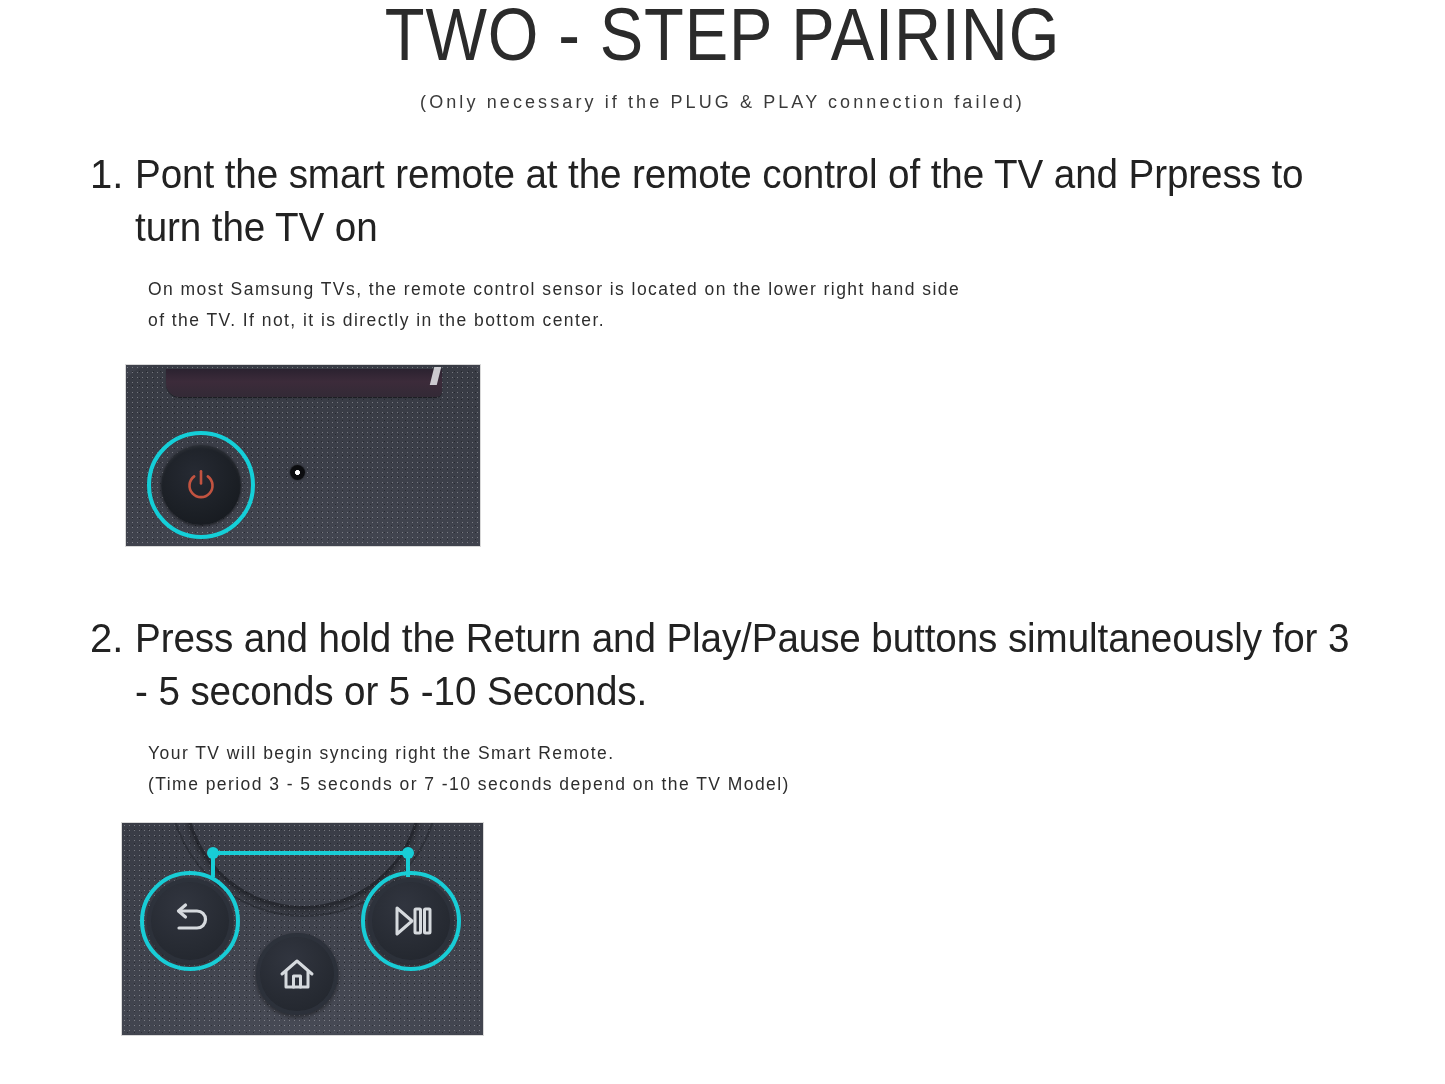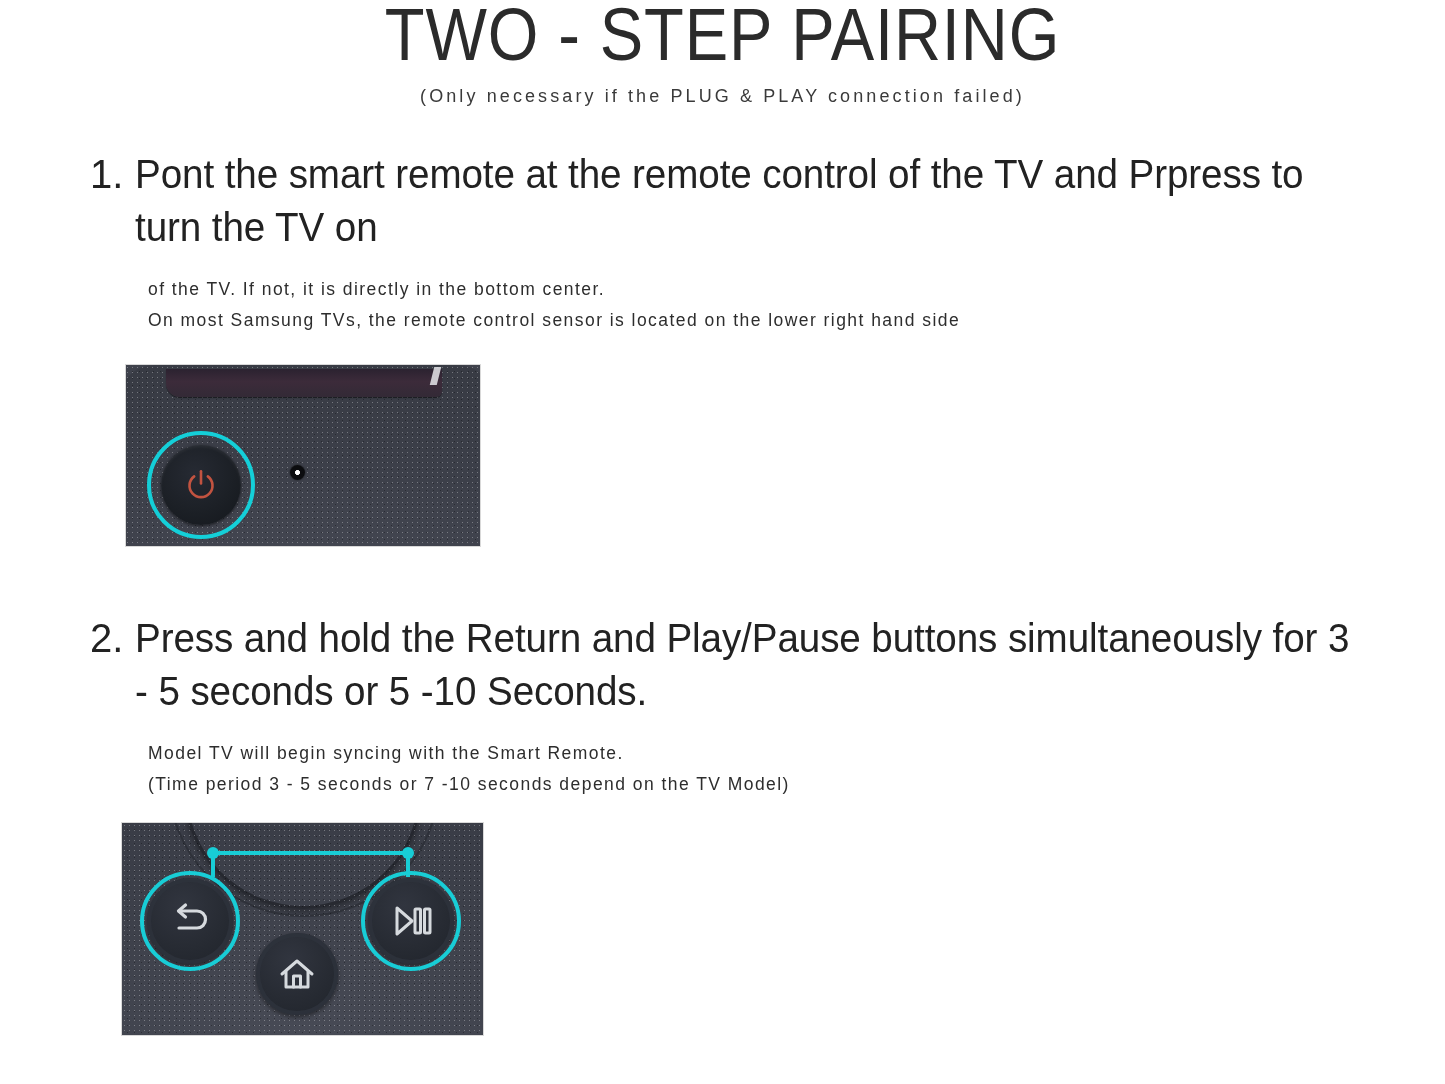--- a/index.html
+++ b/index.html
@@ -30,21 +30,21 @@
     letter-spacing: 1px;
     color: #2b2b2b;
     transform: scaleX(0.88);
     transform-origin: center top;
     white-space: nowrap;
     line-height: 1.12;
   }
   .subtitle {
     position: absolute;
     left: 0;
-    top: 86px;
+    top: 92px;
     width: 1445px;
     text-align: center;
     font-size: 18px;
     font-weight: 400;
     letter-spacing: 3.1px;
     color: #3a3a3a;
     white-space: nowrap;
   }
 
   
@@ -278,22 +278,22 @@
 
 <div class="title">TWO - STEP PAIRING</div>
 <div class="subtitle">(Only necessary if the PLUG &amp; PLAY connection failed)</div>
 
 <div class="step" id="step1">
   <div class="step-head">
     <span class="step-num">1.</span>
     <span class="step-title">Pont the smart remote at the remote control of the TV and Prpress to turn the TV on</span>
   </div>
   <div class="step-sub">
+    <div>On most Samsung TVs, the remote control sensor is located on the lower right hand side</div>
     <div>of the TV. If not, it is directly in the bottom center.</div>
-    <div>On most Samsung TVs, the remote control sensor is located on the lower right hand side</div>
   </div>
 </div>
 
 <div class="panel" id="panel1">
   <div class="remote-body-1">
     <div class="speckle"></div>
     <div class="ir-band"></div>
     <div class="ir-notch"></div>
 
     <div class="pwr-wrap">
@@ -309,21 +309,21 @@
     <div class="led"></div>
   </div>
 </div>
 
 <div class="step" id="step2">
   <div class="step-head">
     <span class="step-num">2.</span>
     <span class="step-title">Press and hold the Return and Play/Pause buttons simultaneously for 3 - 5 seconds or 5 -10 Seconds.</span>
   </div>
   <div class="step-sub">
-    <div>Model TV will begin syncing with the Smart Remote.</div>
+    <div>Your TV will begin syncing right the Smart Remote.</div>
     <div>(Time period 3 - 5 seconds or 7 -10 seconds depend on the TV Model)</div>
   </div>
 </div>
 
 <div class="panel" id="panel2">
   <div class="remote-body-2">
     <div class="dpad-arc2"></div>
     <div class="dpad-arc"></div>
     <div class="speckle"></div>
 

